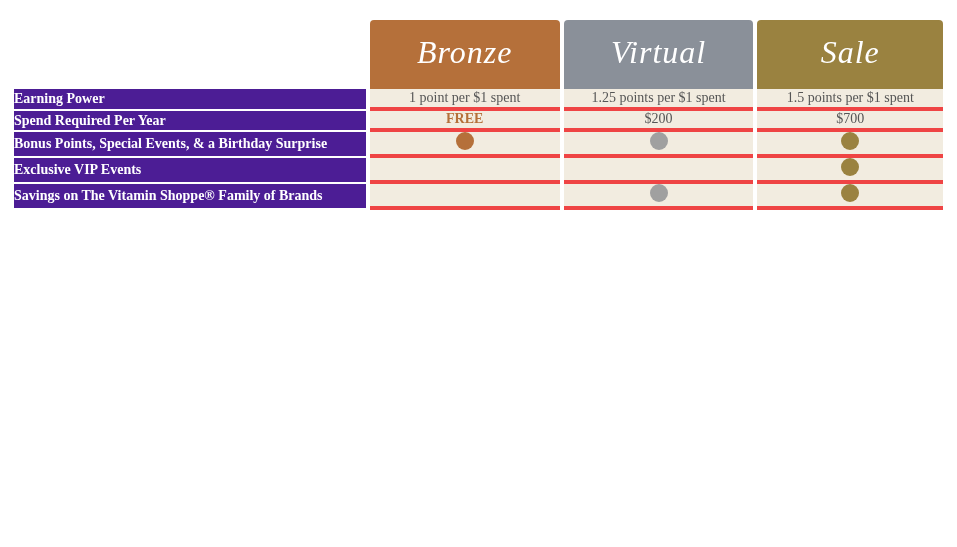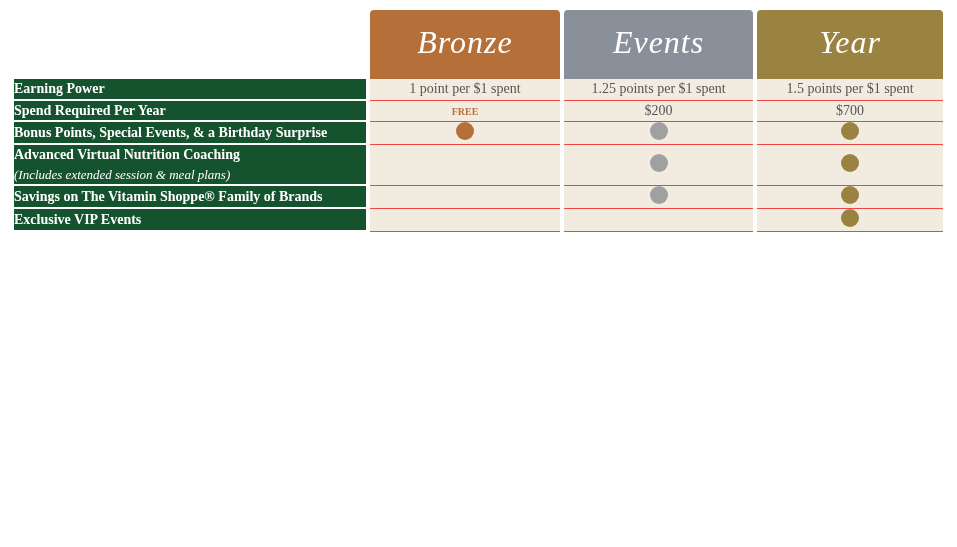--- a/index.html
+++ b/index.html
@@ -6,21 +6,21 @@
     body {
       font-family: 'Georgia', serif;
       background: #fff;
       width: 957px;
       min-height: 547px;
       overflow: hidden;
     }
 
     .table-wrapper {
       width: 957px;
-      padding: 10px 10px 10px 10px;
+      padding: 20px 10px 10px 10px;
     }
 
     table {
       width: 100%;
       border-collapse: separate;
       border-spacing: 4px 0;
     }
 
     
     .header-cell {
@@ -54,21 +54,21 @@
     .feature-col {
       width: 392px;
     }
 
     
     tr.data-row td {
       padding: 0;
     }
 
     .feature-cell {
-      background: #14532d;
+      background: #4c1d95;
       color: #fff;
       font-size: 14px;
       font-weight: bold;
       padding: 14px 16px;
       vertical-align: middle;
       line-height: 1.4;
     }
 
     .feature-cell .italic-note {
       font-style: italic;
@@ -99,50 +99,50 @@
     .dot-bronze { background: #b5703a; }
     .dot-silver { background: #a0a0a0; }
     .dot-gold   { background: #9a8240; }
 
     
     tr.data-row td.feature-cell {
       border-bottom: 2px solid #fff;
     }
 
     tr.data-row td.value-cell {
-      border-bottom: 1px solid #ef4444;
+      border-bottom: 4px solid #ef4444;
     }
 
     .free-text {
       color: #b5703a;
       font-weight: bold;
-      font-size: 10px;
+      font-size: 14px;
     }
 
     .spend-value {
       color: #555;
       font-size: 14px;
     }
   </style>
 </head>
 <body>
 
 <div class="table-wrapper">
   <table>
     <thead>
       <tr>
         <td class="feature-col"></td>
         <td class="header-cell header-bronze">
           <span class="header-label">Bronze</span>
         </td>
         <td class="header-cell header-silver">
-          <span class="header-label">Events</span>
+          <span class="header-label">Virtual</span>
         </td>
         <td class="header-cell header-gold">
-          <span class="header-label">Year</span>
+          <span class="header-label">Sale</span>
         </td>
       </tr>
     </thead>
     <tbody id="table-body">
     <tr class="data-row">
           <td class="feature-cell"><span>Earning Power</span></td>
           <td class="value-cell bronze-val"><span class="spend-value">1 point per $1 spent</span></td>
           <td class="value-cell silver-val"><span class="spend-value">1.25 points per $1 spent</span></td>
           <td class="value-cell gold-val"><span class="spend-value">1.5 points per $1 spent</span></td>
         </tr>
@@ -152,32 +152,26 @@
           <td class="value-cell silver-val"><span class="spend-value">$200</span></td>
           <td class="value-cell gold-val"><span class="spend-value">$700</span></td>
         </tr>
         <tr class="data-row">
           <td class="feature-cell"><span>Bonus Points, Special Events, &amp; a Birthday Surprise</span></td>
           <td class="value-cell bronze-val"><span class="dot dot-bronze"></span></td>
           <td class="value-cell silver-val"><span class="dot dot-silver"></span></td>
           <td class="value-cell gold-val"><span class="dot dot-gold"></span></td>
         </tr>
         <tr class="data-row">
-          <td class="feature-cell"><span>Advanced Virtual Nutrition Coaching</span><br><span class="italic-note">(Includes extended session &amp; meal plans)</span></td>
+          <td class="feature-cell"><span>Exclusive VIP Events</span></td>
           <td class="value-cell bronze-val"></td>
-          <td class="value-cell silver-val"><span class="dot dot-silver"></span></td>
+          <td class="value-cell silver-val"></td>
           <td class="value-cell gold-val"><span class="dot dot-gold"></span></td>
         </tr>
         <tr class="data-row">
           <td class="feature-cell"><span>Savings on The Vitamin Shoppe® Family of Brands</span></td>
           <td class="value-cell bronze-val"></td>
           <td class="value-cell silver-val"><span class="dot dot-silver"></span></td>
           <td class="value-cell gold-val"><span class="dot dot-gold"></span></td>
         </tr>
-        <tr class="data-row">
-          <td class="feature-cell"><span>Exclusive VIP Events</span></td>
-          <td class="value-cell bronze-val"></td>
-          <td class="value-cell silver-val"></td>
-          <td class="value-cell gold-val"><span class="dot dot-gold"></span></td>
-        </tr>
       </tbody>
   </table>
 </div>
 
 </body></html>

